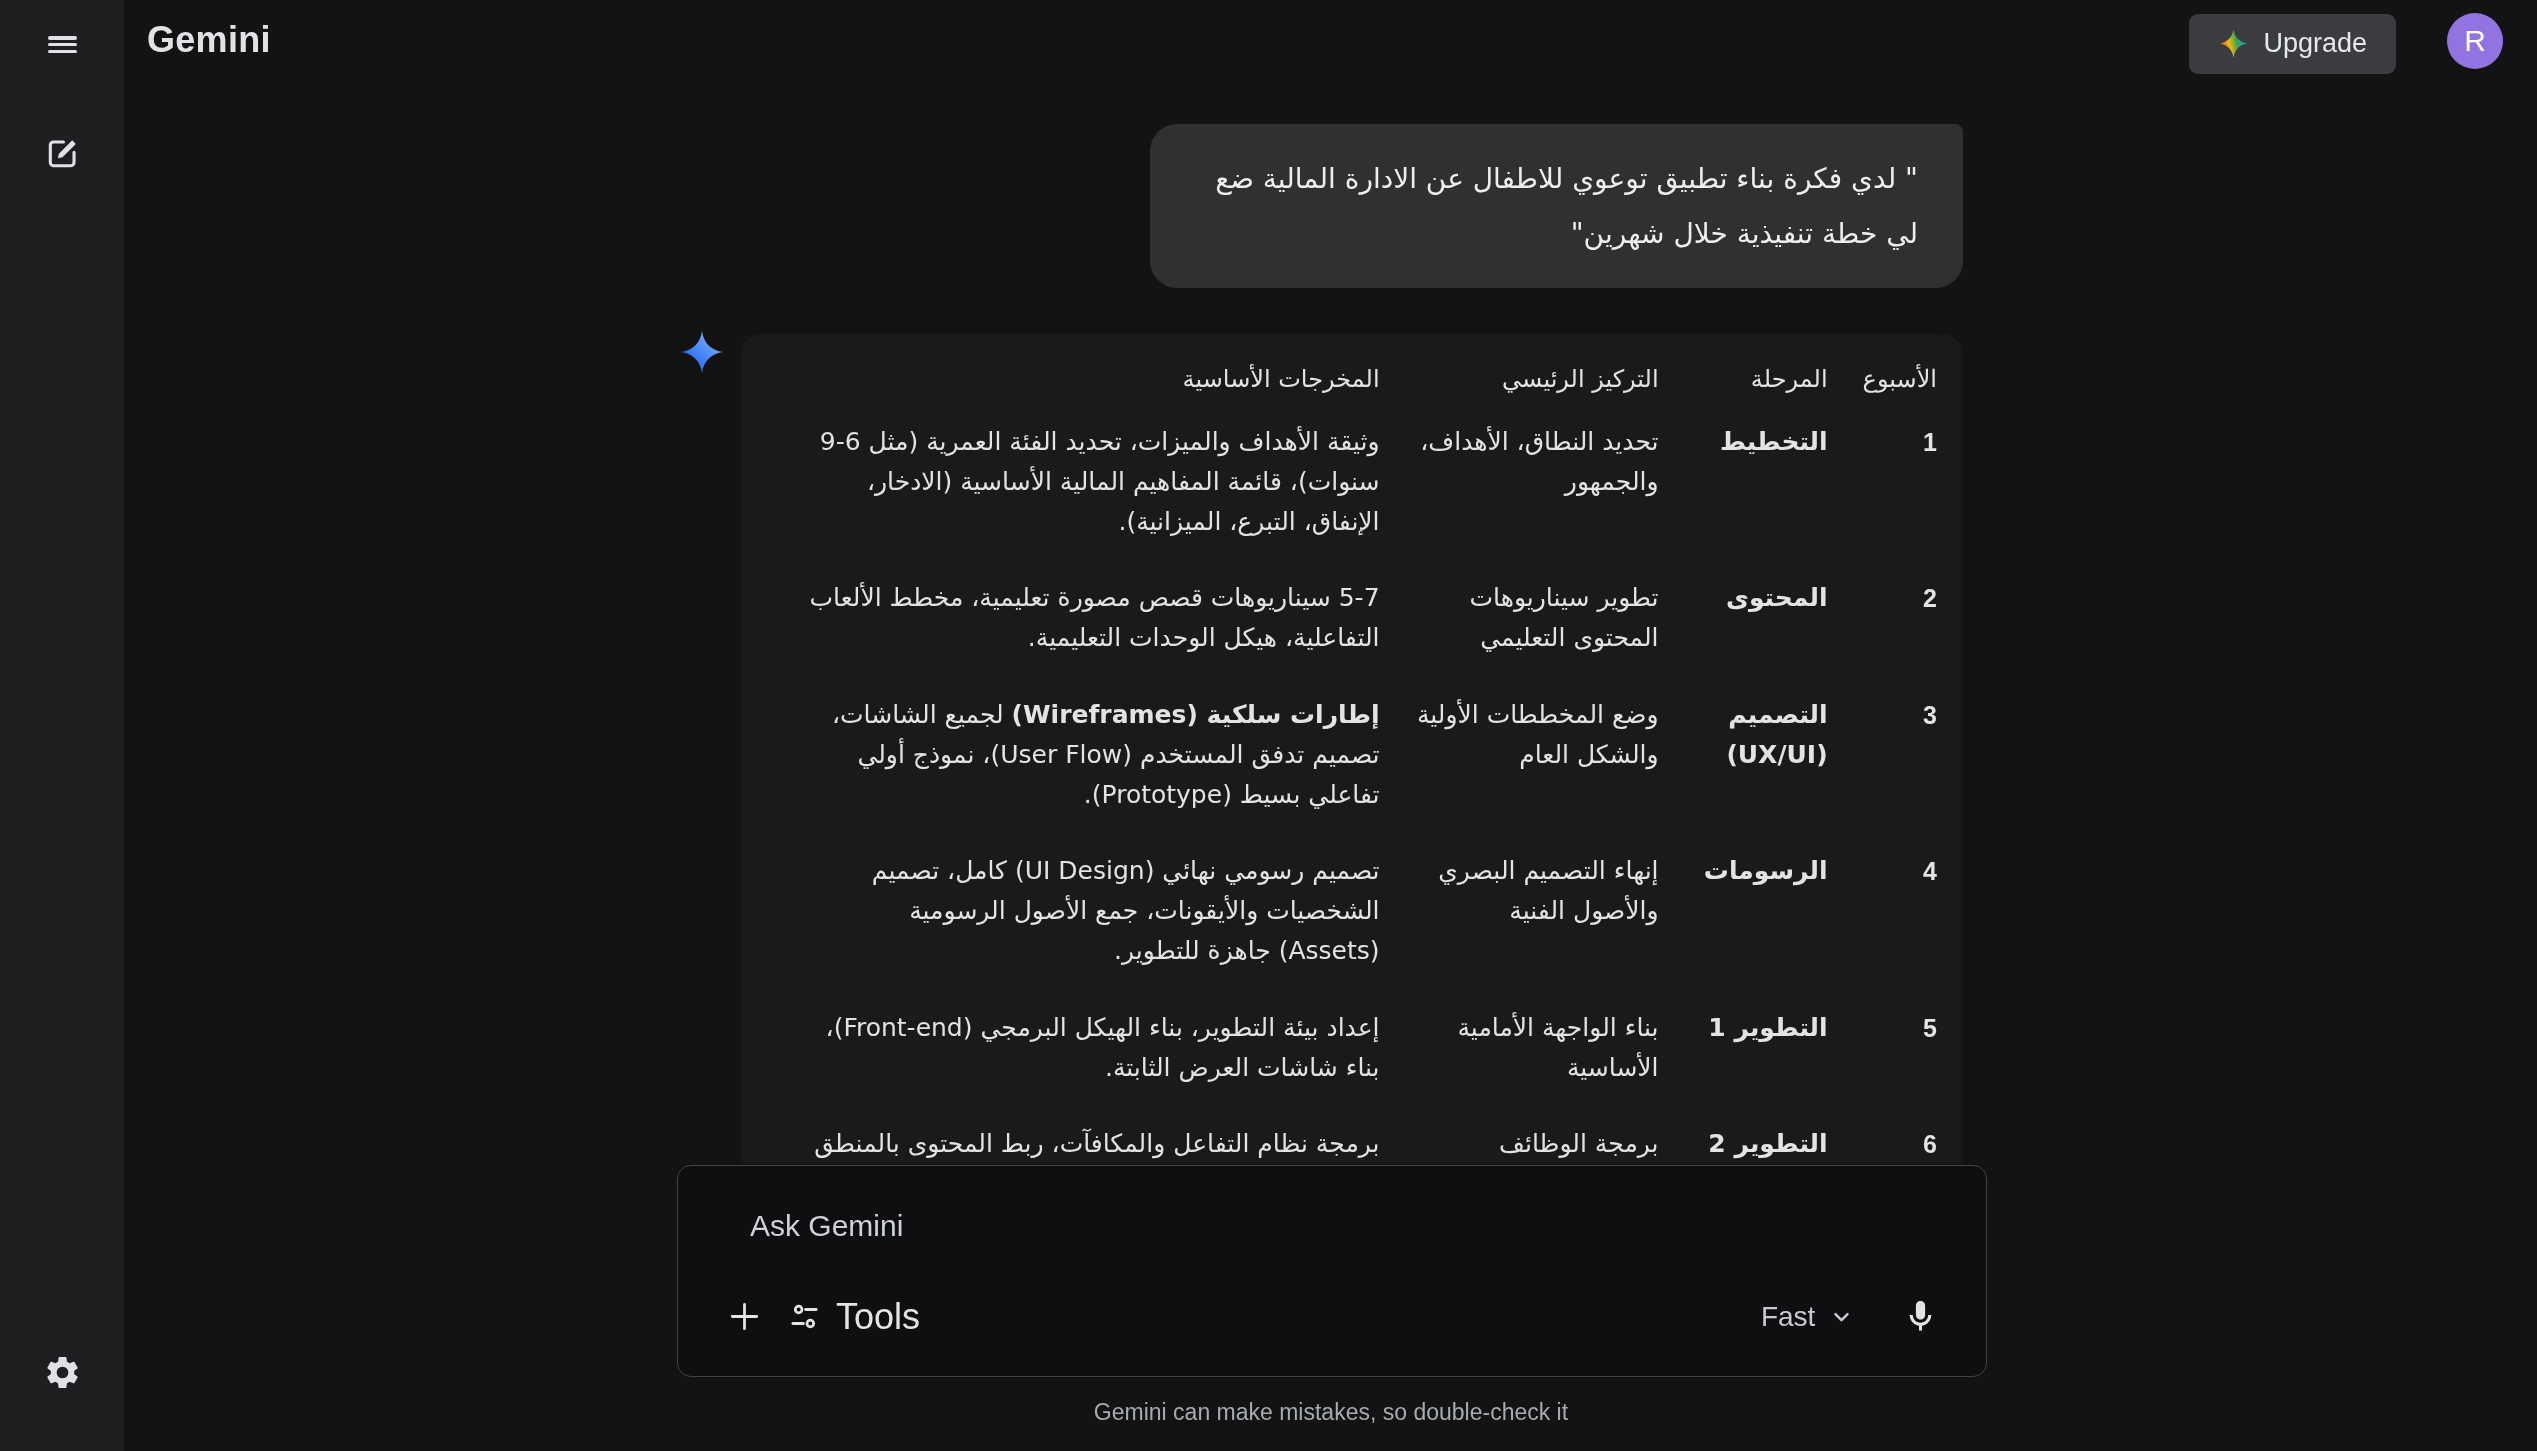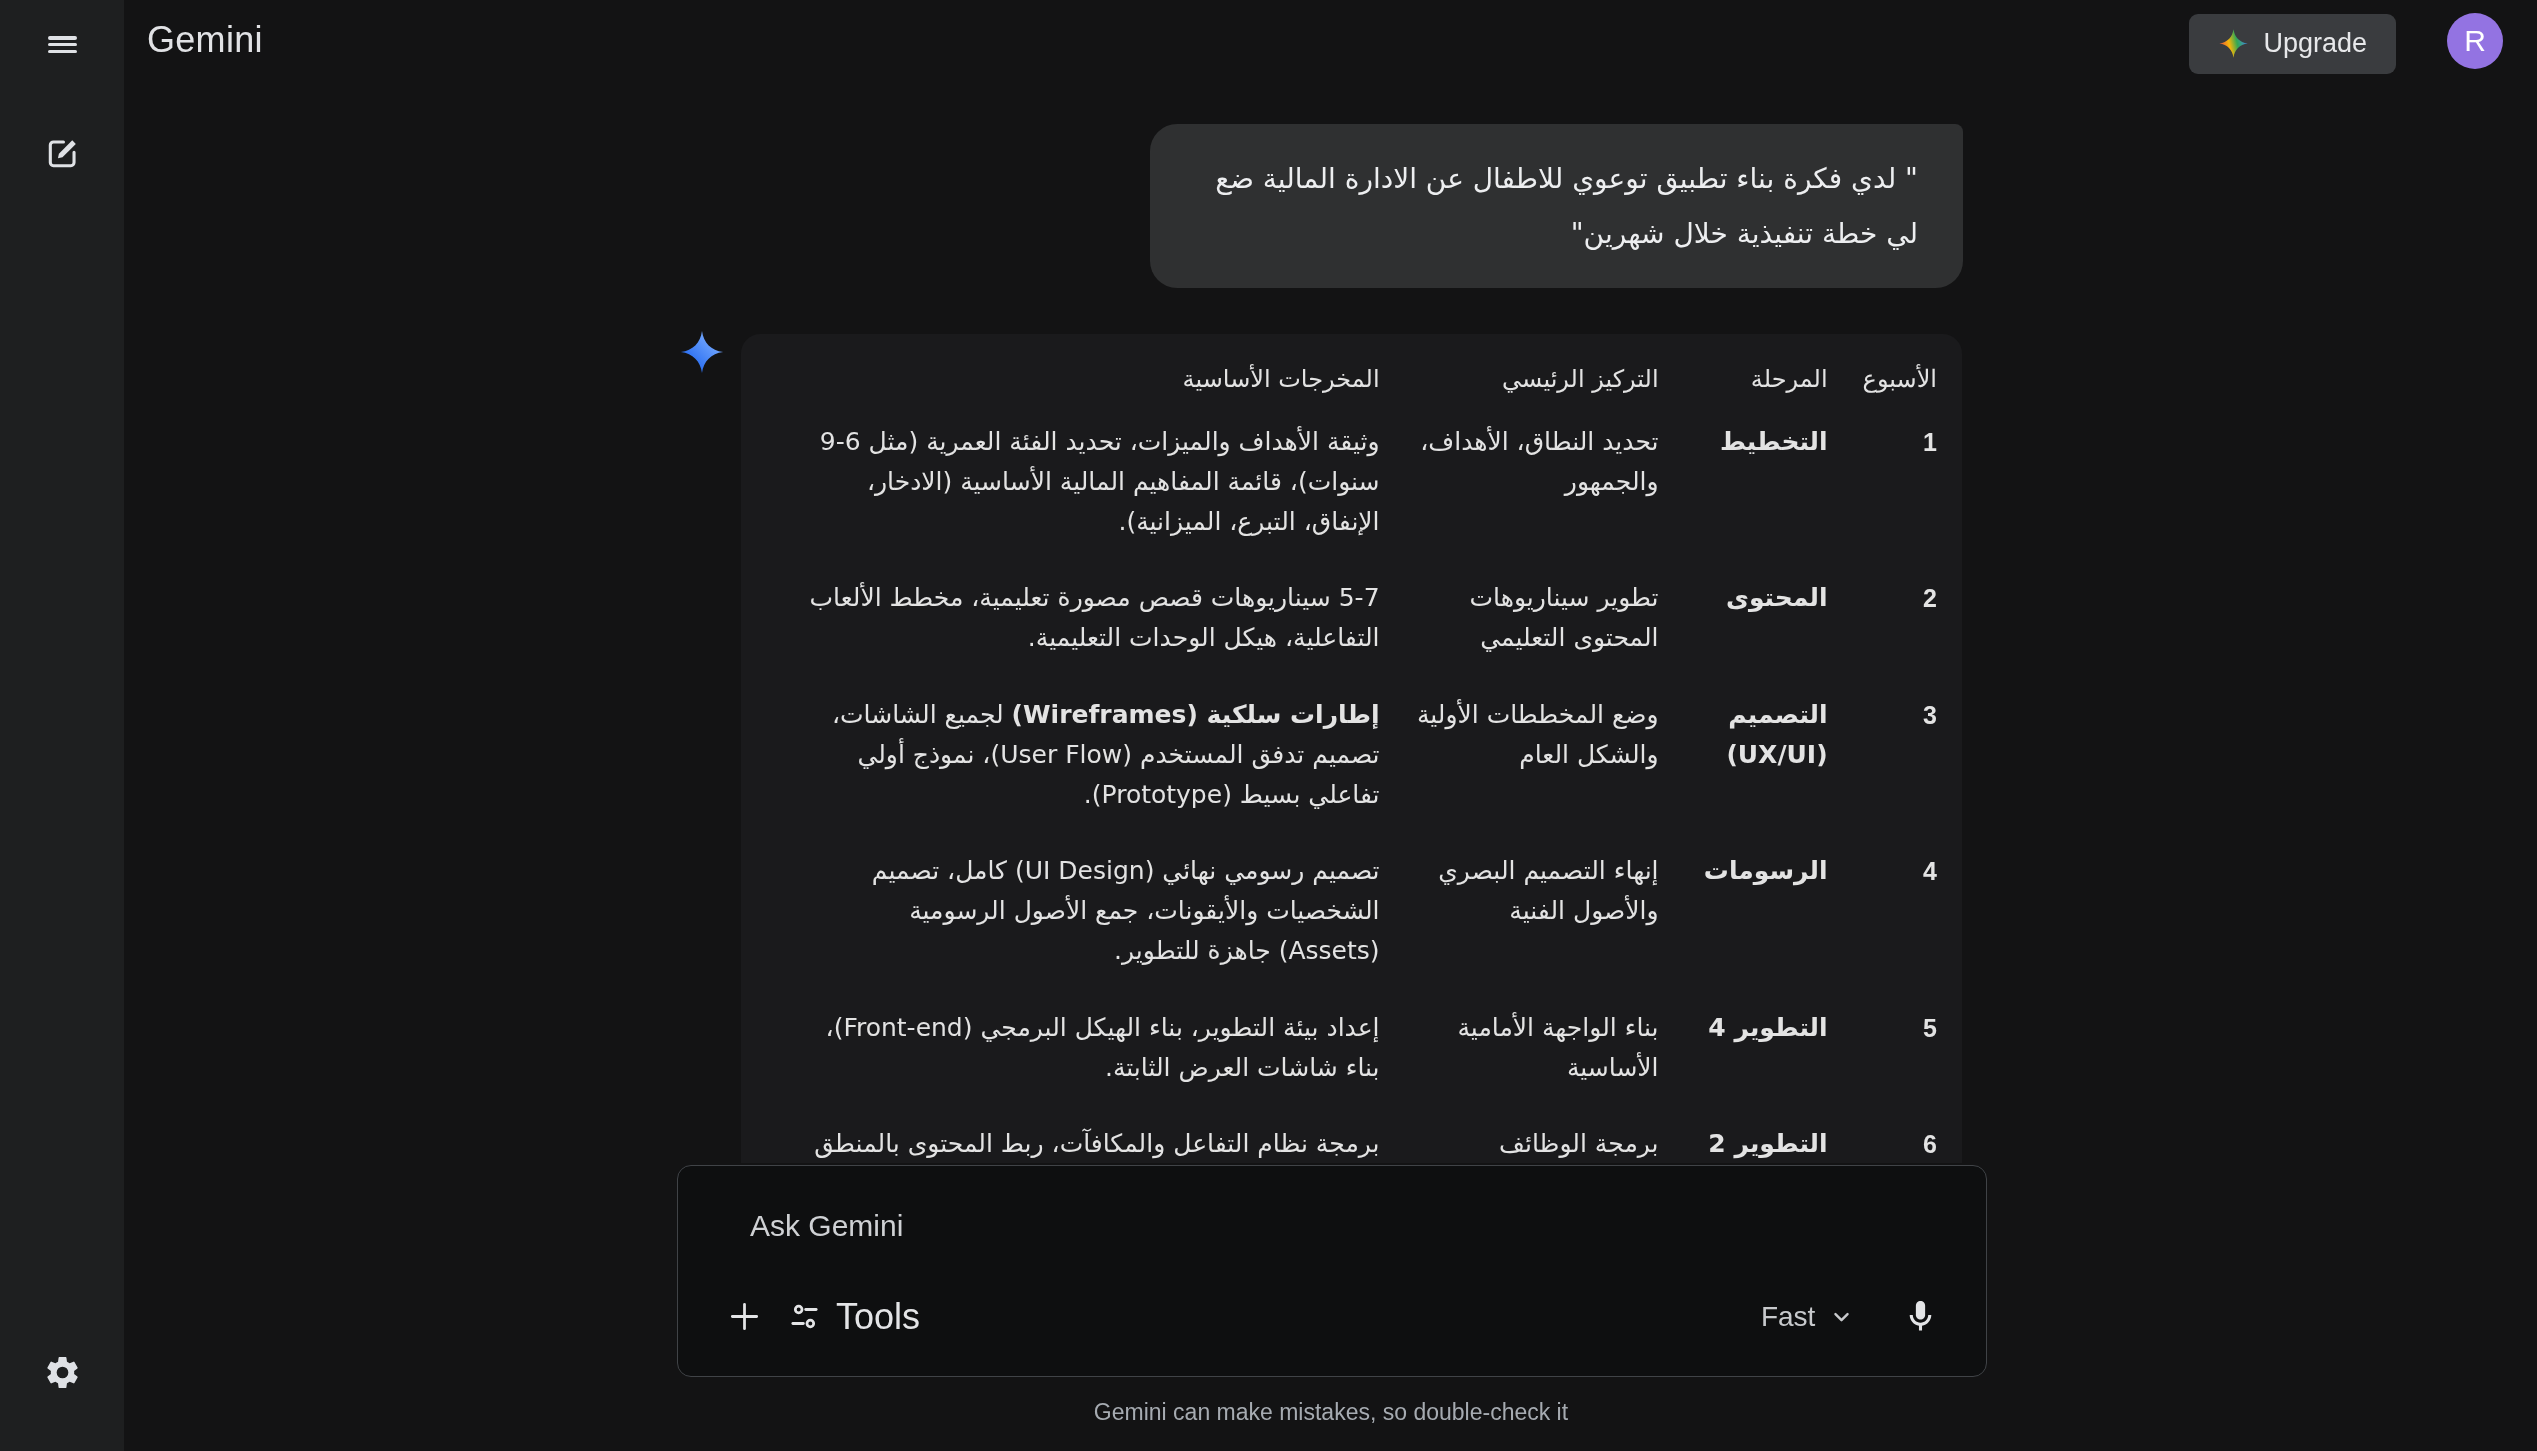--- a/index.html
+++ b/index.html
@@ -7,21 +7,21 @@
        font-family:"Liberation Sans",sans-serif;-webkit-font-smoothing:antialiased;}
   .ar{font-family:"DejaVu Sans",sans-serif;}
 
   
   .sidebar{position:absolute;left:0;top:0;width:124px;height:100%;background:#1e1f20;}
   .icon-btn{position:absolute;left:25px;width:74px;height:74px;border-radius:50%;
             display:flex;align-items:center;justify-content:center;color:#dfe1e5;cursor:pointer;}
   .hamburger span{display:block;width:29px;height:3.3px;background:#dfe1e5;border-radius:1.9px;margin:3.5px 0;}
 
   
-  .page-title{position:absolute;left:147px;top:19.4px;font-size:36px;font-weight:400;
+  .page-title{position:absolute;left:147px;top:19.4px;font-size:36px;font-weight:700;
               color:#e1e2e5;letter-spacing:0.3px;}
   .upgrade-btn{position:absolute;left:2189px;top:13.5px;width:207px;height:60px;background:#3a3c3f;
                border-radius:9px;display:flex;align-items:center;justify-content:center;gap:14.5px;
                color:#e7e8ea;font-size:27px;cursor:pointer;}
   .avatar{position:absolute;left:2447px;top:12.6px;width:56px;height:56px;border-radius:50%;
           background:#9373e2;color:#fff;font-size:30px;display:flex;align-items:center;
           justify-content:center;cursor:pointer;}
 
   
   .user-bubble{position:absolute;left:1150px;top:124px;width:813px;box-sizing:border-box;
@@ -148,21 +148,21 @@
           <td class="deliverables-cell"><span class="seg-b">إطارات سلكية (Wireframes)</span><span> لجميع الشاشات، تصميم تدفق المستخدم (User Flow)، نموذج أولي تفاعلي بسيط (Prototype).</span></td>
         </tr>
         <tr>
           <td class="week-cell"><span>4</span></td>
           <td class="phase-cell"><span>الرسومات</span></td>
           <td class="focus-cell"><span>إنهاء التصميم البصري والأصول الفنية</span></td>
           <td class="deliverables-cell"><span>تصميم رسومي نهائي (UI Design) كامل، تصميم الشخصيات والأيقونات، جمع الأصول الرسومية (Assets) جاهزة للتطوير.</span></td>
         </tr>
         <tr>
           <td class="week-cell"><span>5</span></td>
-          <td class="phase-cell"><span>التطوير 4</span></td>
+          <td class="phase-cell"><span>التطوير 1</span></td>
           <td class="focus-cell"><span>بناء الواجهة الأمامية الأساسية</span></td>
           <td class="deliverables-cell"><span>إعداد بيئة التطوير، بناء الهيكل البرمجي (Front-end)، بناء شاشات العرض الثابتة.</span></td>
         </tr>
         <tr>
           <td class="week-cell"><span>6</span></td>
           <td class="phase-cell"><span>التطوير 2</span></td>
           <td class="focus-cell"><span>برمجة الوظائف الأساسية والمنطق</span></td>
           <td class="deliverables-cell"><span>برمجة نظام التفاعل والمكافآت، ربط المحتوى بالمنطق التعليمي، </span><span class="seg-b">إصدار تجريبي داخلي (Alpha Version)</span><span> جاهز للاختبار.</span></td>
         </tr>
         <tr>

